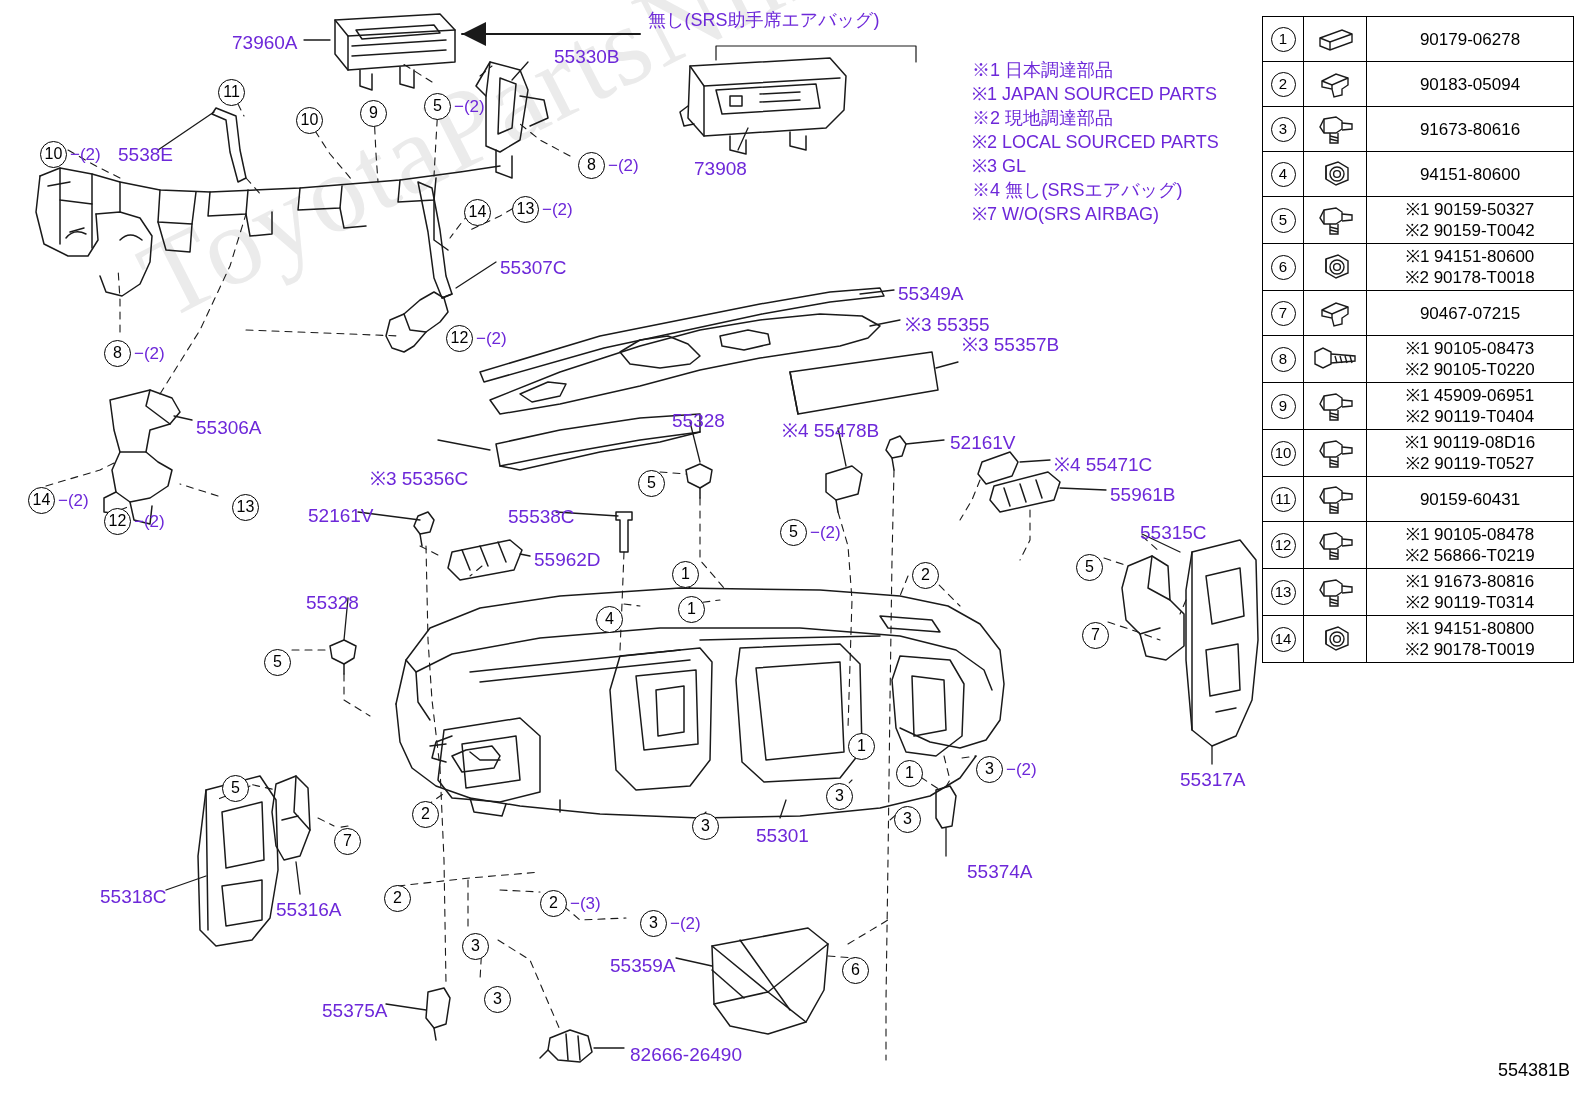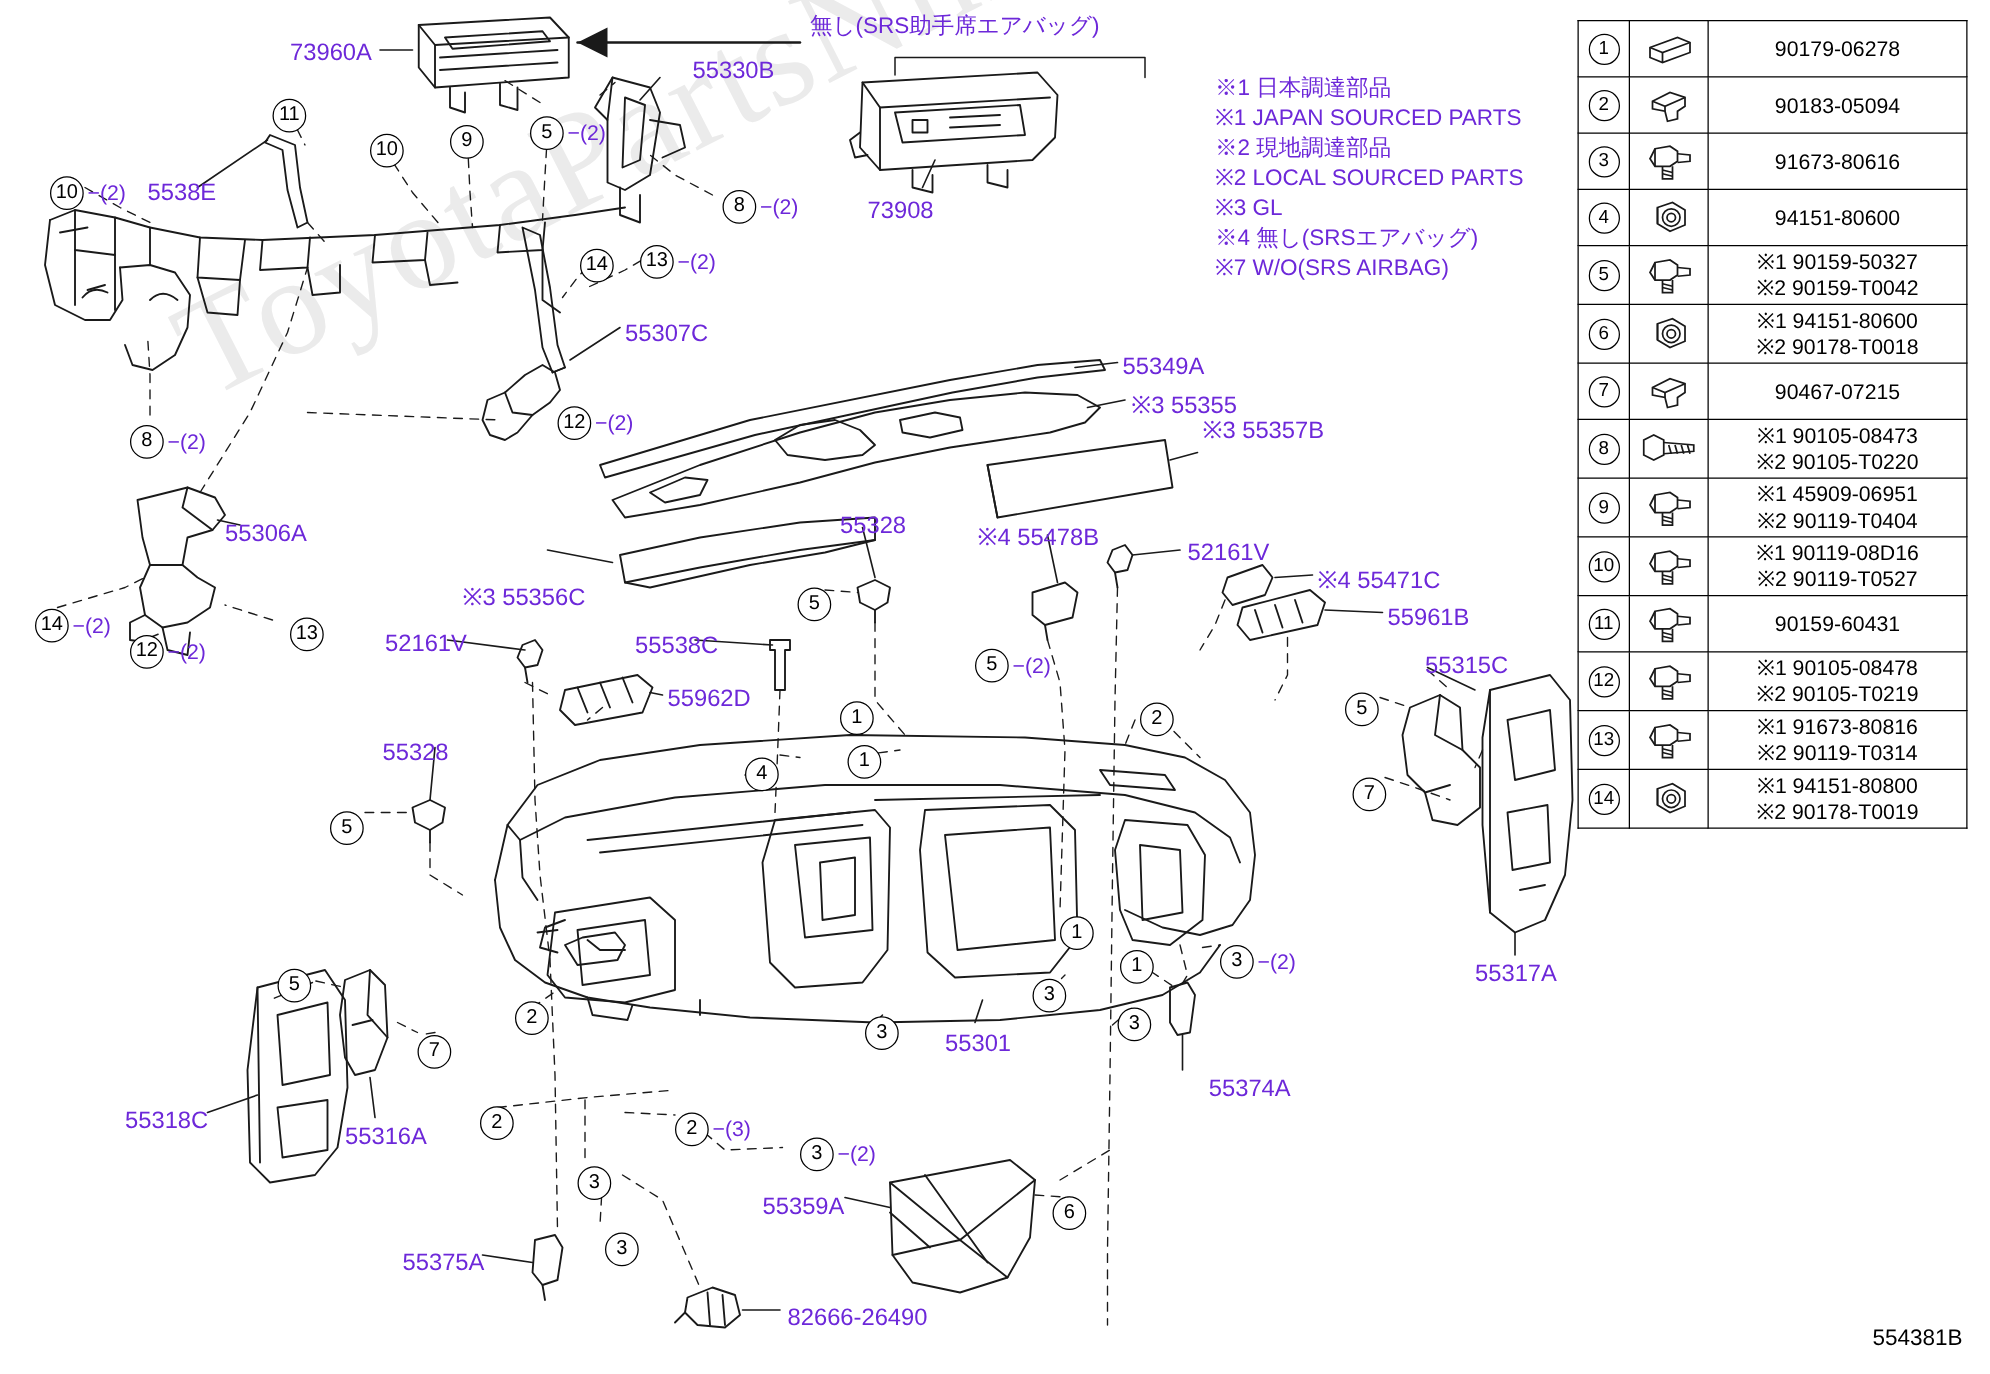--- a/index.html
+++ b/index.html
@@ -445,21 +445,21 @@
   <div class="lbl jp" style="left:972px; top:156px;">※3 GL</div>
   <div class="lbl jp" style="left:972px; top:180px;">※4 無し(SRSエアバッグ)</div>
   <div class="lbl jp" style="left:972px; top:204px;">※7 W/O(SRS AIRBAG)</div>
 
   <div id="part-labels">
       <div class="lbl" style="left: 232px; top: 32px;">73960A</div>
       <div class="lbl" style="left: 528px; top: 46px; margin-left: 26px;">55330B</div>
       <div class="lbl" style="left: 694px; top: 158px;">73908</div>
       <div class="lbl" style="left: 118px; top: 144px;">5538E</div>
       <div class="lbl" style="left: 500px; top: 257px;">55307C</div>
-      <div class="lbl" style="left: 180px; top: 417px;">55306A</div>
+      <div class="lbl" style="left: 196px; top: 417px;">55306A</div>
       <div class="lbl" style="left: 898px; top: 283px;">55349A</div>
       <div class="lbl" style="left: 905px; top: 314px;">※3 55355</div>
       <div class="lbl" style="left: 962px; top: 334px;">※3 55357B</div>
       <div class="lbl" style="left: 370px; top: 436px; margin-top: 32px;">※3 55356C</div>
       <div class="lbl" style="left: 672px; top: 410px;">55328</div>
       <div class="lbl" style="left: 782px; top: 420px;">※4 55478B</div>
       <div class="lbl" style="left: 950px; top: 432px;">52161V</div>
       <div class="lbl" style="left: 1054px; top: 454px;">※4 55471C</div>
       <div class="lbl" style="left: 1110px; top: 484px;">55961B</div>
       <div class="lbl" style="left: 1140px; top: 522px;">55315C</div>
@@ -697,21 +697,21 @@
             <svg width="46" height="32" viewBox="0 0 46 32">
               <path d="M12 6 L24 4 L30 8 L30 16 L24 20 L12 20 L8 14 Z" stroke="#1a1a1a" stroke-width="1.4" fill="none"></path>
               <path d="M12 6 L12 20" stroke="#1a1a1a" stroke-width="1.4" fill="none"></path>
               <path d="M30 10 L40 11 L40 16 L30 17" stroke="#1a1a1a" stroke-width="1.4" fill="none"></path>
               <path d="M18 20 L18 30 L26 30 L26 20" stroke="#1a1a1a" stroke-width="1.4" fill="none"></path>
               <path d="M18 23 L26 25 M18 26 L26 28" stroke="#1a1a1a" stroke-width="1.4" fill="none"></path>
             </svg>
           </td>
           <td class="lg-txt">
             <div>※1 90105-08478</div>
-            <div>※2 90105-T0219</div>
+            <div>※2 56866-T0219</div>
           </td>
         </tr>
         <tr>
           <td class="lg-num"><span class="cnum">13</span></td>
           <td class="lg-ico">
             <svg width="46" height="32" viewBox="0 0 46 32">
               <path d="M12 6 L24 4 L30 8 L30 16 L24 20 L12 20 L8 14 Z" stroke="#1a1a1a" stroke-width="1.4" fill="none"></path>
               <path d="M12 6 L12 20" stroke="#1a1a1a" stroke-width="1.4" fill="none"></path>
               <path d="M30 10 L40 11 L40 16 L30 17" stroke="#1a1a1a" stroke-width="1.4" fill="none"></path>
               <path d="M18 20 L18 30 L26 30 L26 20" stroke="#1a1a1a" stroke-width="1.4" fill="none"></path>

